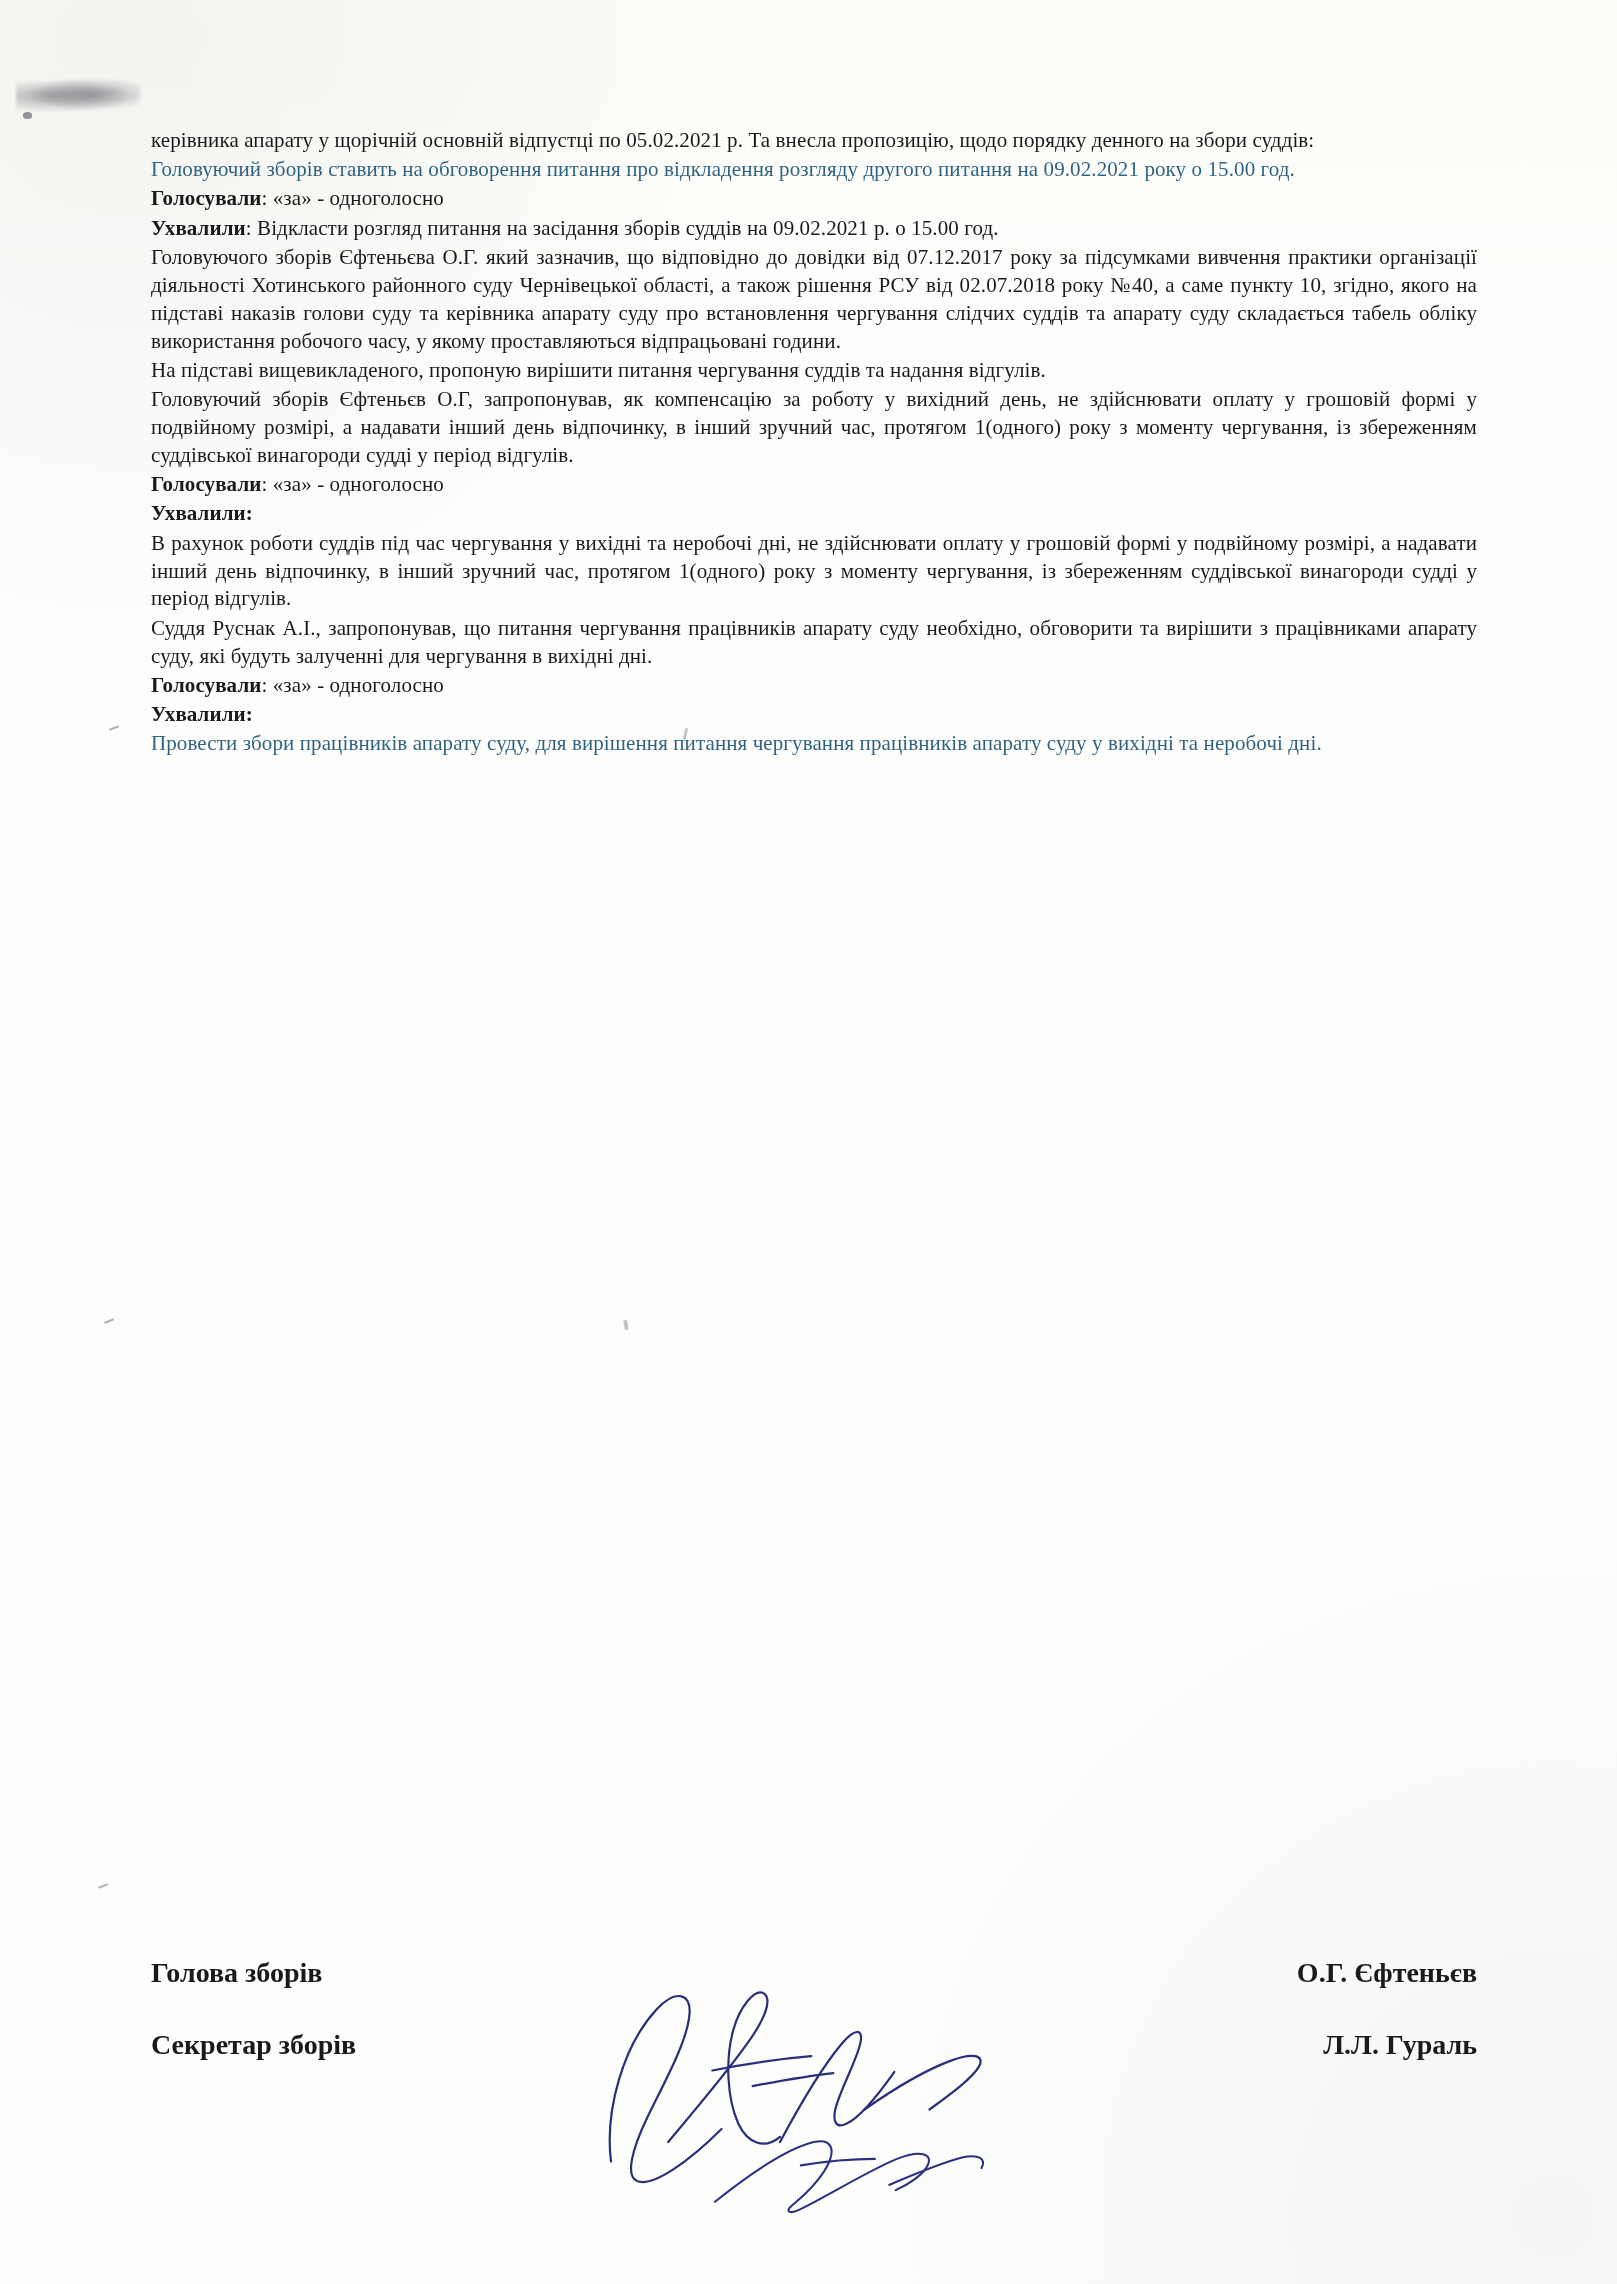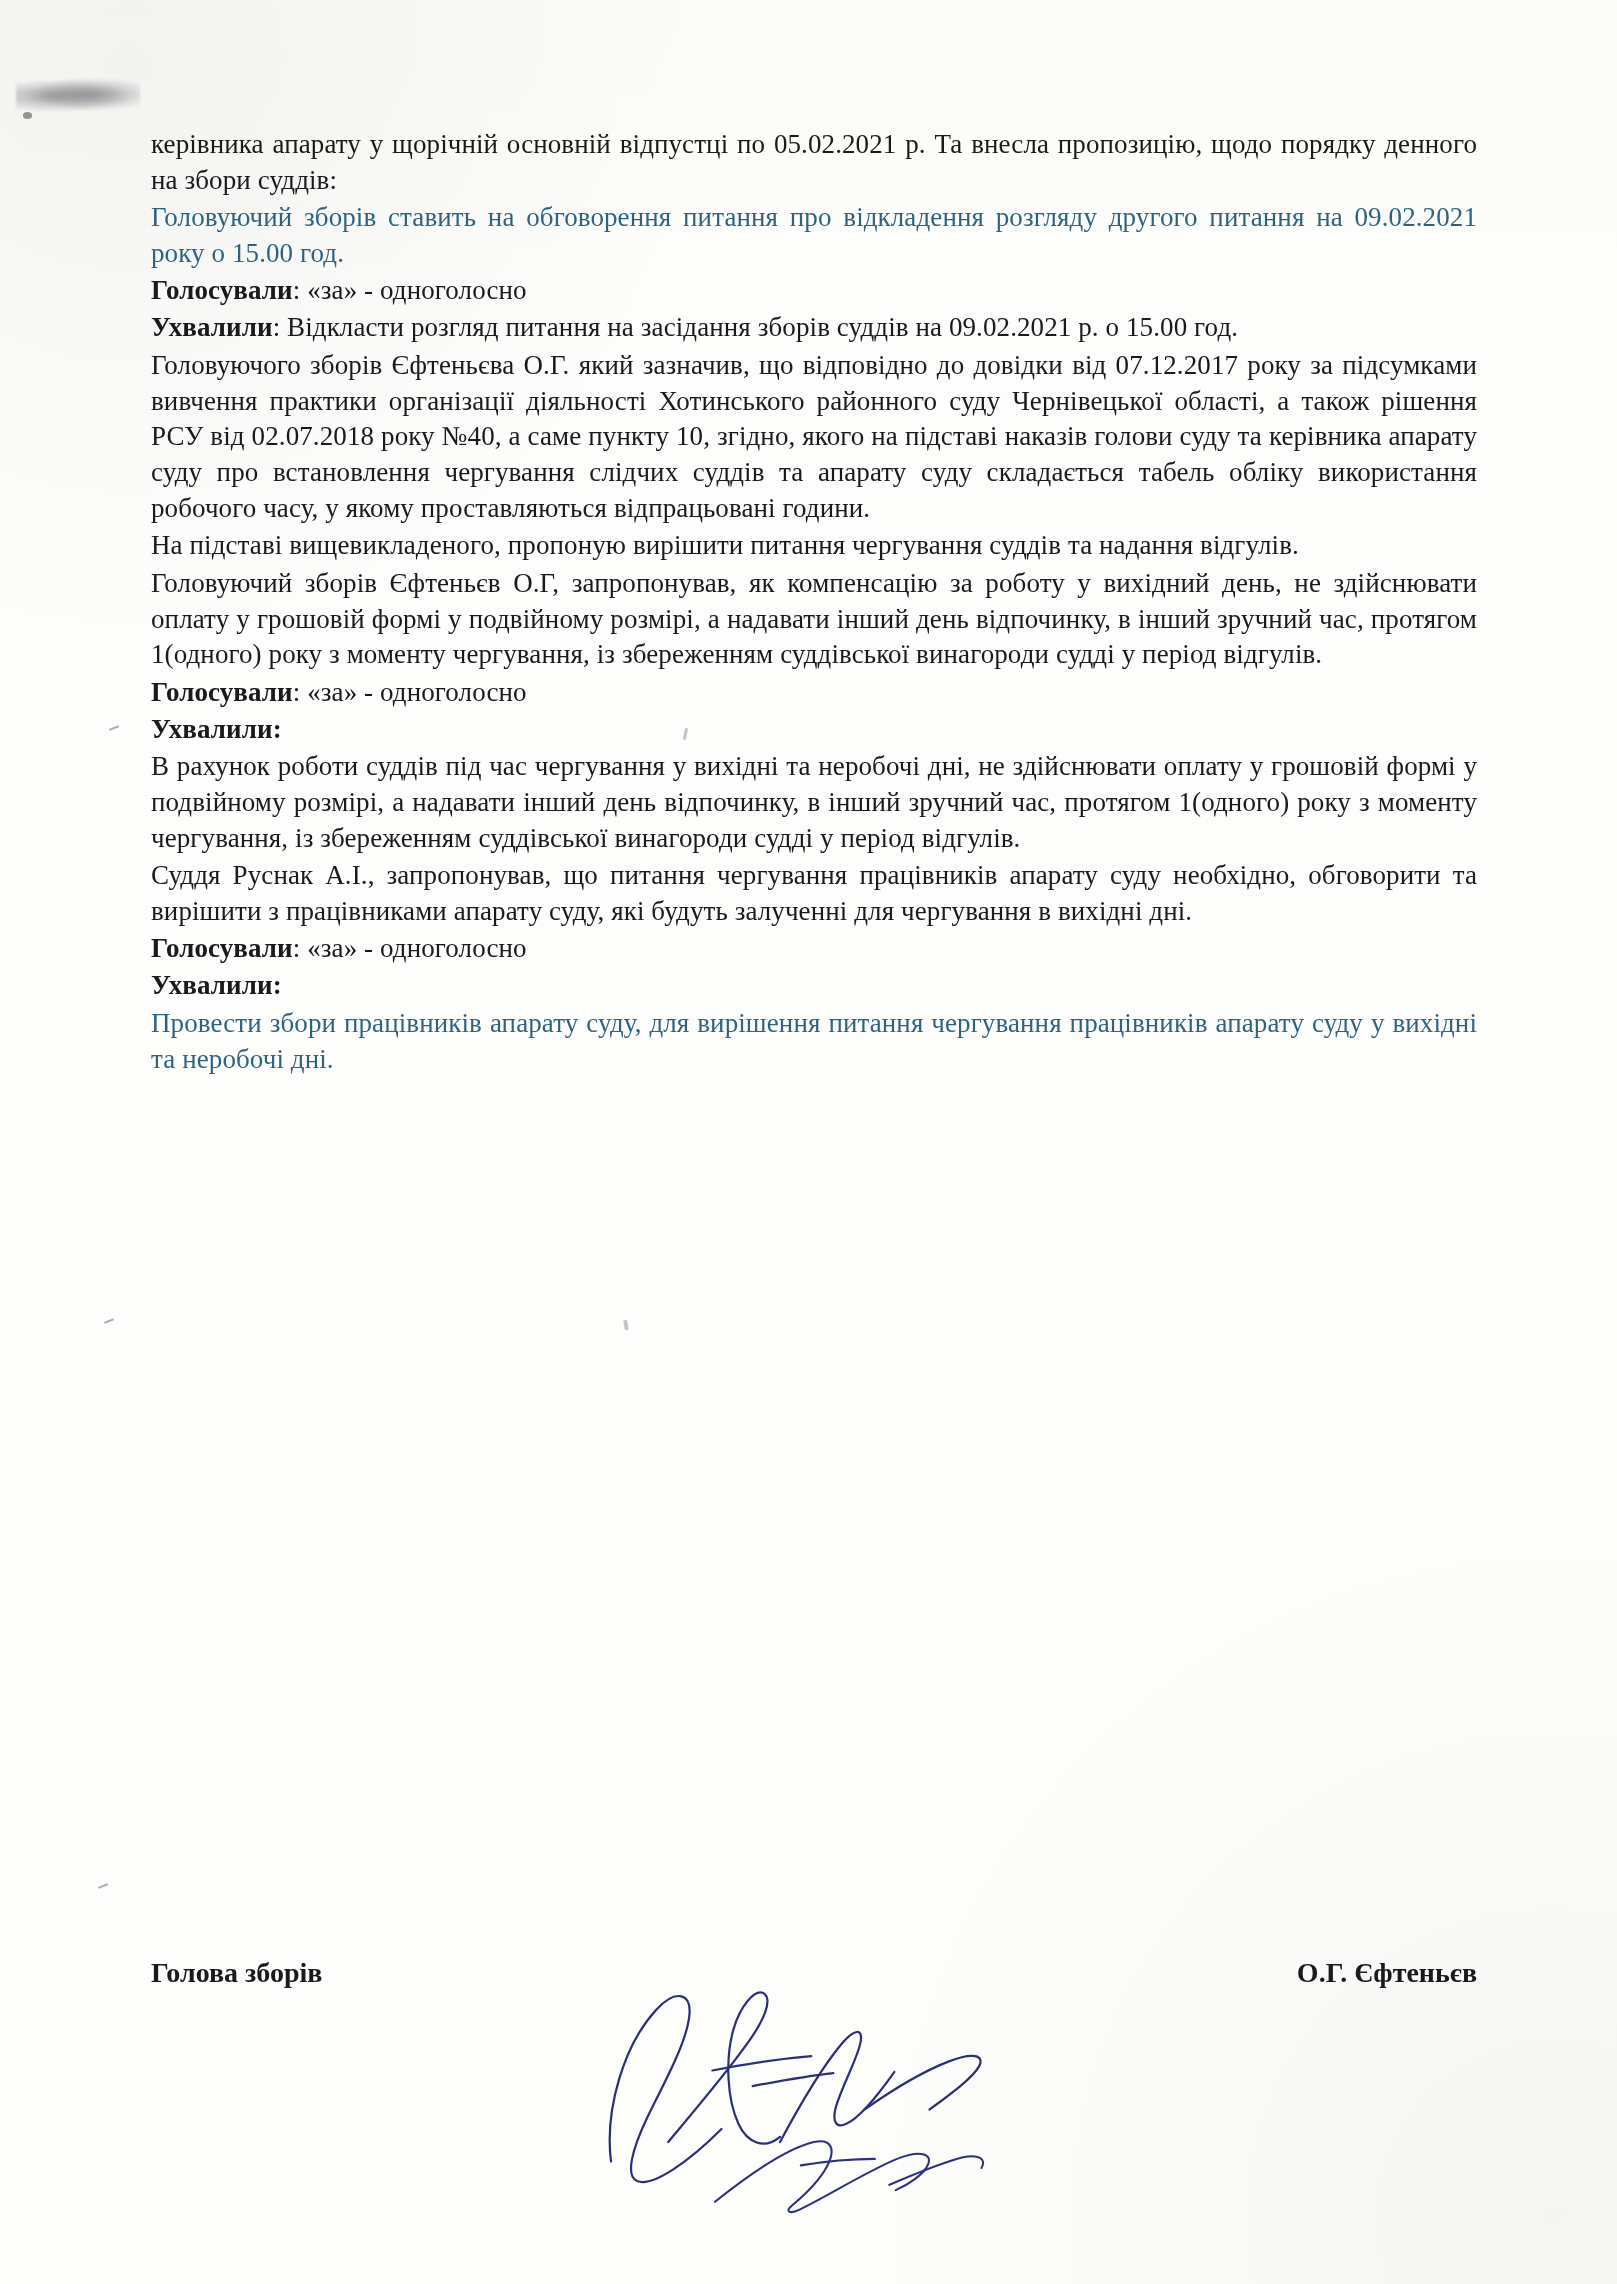--- a/index.html
+++ b/index.html
@@ -52,21 +52,21 @@
     filter: blur(0.5px);
   }
   .content {
     position: absolute;
     left: 151px;
     top: 127px;
     width: 1326px;
   }
   p.para {
     margin: 0 0 1.3px 0;
-    font-size: 27px;
+    font-size: 21px;
     line-height: 1.33;
     text-align: justify;
     text-justify: inter-word;
     letter-spacing: 0.1px;
   }
   p.para.nojust {
     text-align: left;
   }
   .bold {
     font-weight: bold;
@@ -192,16 +192,20 @@
       <path d="M468 366 C506 350 548 332 580 324 C606 318 618 326 610 340"></path>
       <path d="M332 336 C368 330 410 326 446 326"></path>
     </g>
   </svg>
 
   <div class="sign-block">
     <div class="sign-row">
       <span class="sign-left">Голова зборів</span>
       <span class="sign-right">О.Г. Єфтеньєв</span>
     </div>
+    <div class="sign-row">
+      <span class="sign-left">Секретар зборів</span>
+      <span class="sign-right">Л.Л. Гураль</span>
+    </div>
   </div>
 
 </div>
 
 
 </body></html>

